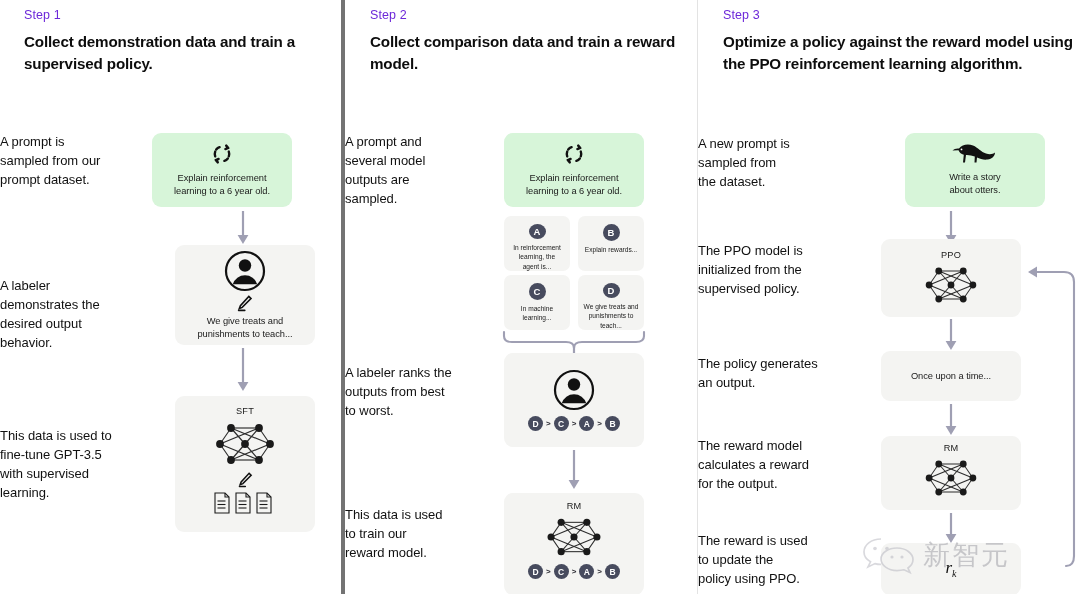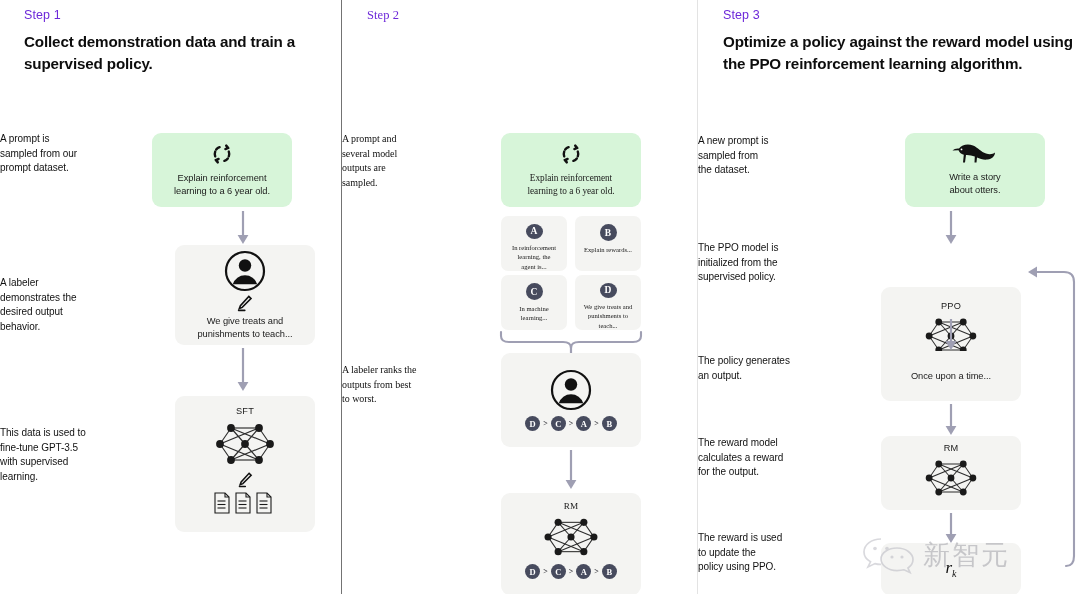--- a/index.html
+++ b/index.html
@@ -11,21 +11,21 @@
     overflow: hidden;
   }
   #root { position: relative; width: 1080px; height: 594px; display: flex; }
 
   .column {
     position: relative;
     height: 594px;
     padding: 8px 0 0 0;
   }
   .col1 { width: 341px; }
-  .col2 { width: 356px; border-left: 1px solid #737373; font-family: Liberation Serif, serif; }
+  .col2 { width: 356px; border-left: 4px solid #737373; }
   .col3 { width: 383px; border-left: 1px solid #e3e3e3; }
 
   .col-inner { position: relative; height: 100%; padding-left: 24px; }
   .col2 .col-inner, .col3 .col-inner { padding-left: 25px; }
 
   .step-label {
     font-size: 12.5px;
     color: #6d28d9;
     letter-spacing: .1px;
     margin-bottom: 9px;
@@ -34,21 +34,21 @@
     font-size: 15.2px;
     font-weight: bold;
     line-height: 1.42;
     letter-spacing: -.15px;
     color: #0d0d0d;
   }
 
   
   .desc {
     position: absolute;
-    font-size: 10px;
+    font-size: 13px;
     line-height: 1.47;
     color: #111111;
     letter-spacing: -.05px;
     white-space: pre-line;
   }
 
   
   .card {
     position: absolute;
     border-radius: 9px;
@@ -267,28 +267,33 @@
               </g>
           </svg>
         </span>
       </div>
     </div>
   </div>
 
   <div class="column col2">
     <div class="col-inner">
       <div class="step-label">Step 2</div>
+      <div class="step-title">Collect comparison data and
+train a reward model.</div>
 
       <div class="desc" style="left:0px; top:124px; width:175px;">A prompt and
 several model
 outputs are
 sampled.</div>
       <div class="desc" style="left:0px; top:355px; width:185px;">A labeler ranks the
 outputs from best
 to worst.</div>
+      <div class="desc" style="left:0px; top:497px; width:185px;">This data is used
+to train our
+reward model.</div>
 
       <div class="card green" style="left:510px; top:125px; width:140px; height:74px; transform:translateX(-351px);">
         <span>
           <svg width="24" height="24" viewBox="0 0 24 24" fill="none" stroke="#111" stroke-width="2.4" stroke-linecap="round">
             <path d="M6.2 7.6 A7 7 0 0 1 9.6 5.2"></path>
             <path d="M17.8 16.4 A7 7 0 0 1 14.4 18.8"></path>
             <path d="M5.2 14.4 A7 7 0 0 1 5.2 9.6"></path>
             <path d="M18.8 9.6 A7 7 0 0 1 18.8 14.4"></path>
             <path d="M16.2 3.6 L18.3 6.0 L15.4 7.1" fill="#111" stroke-linejoin="round"></path>
             <path d="M7.8 20.4 L5.7 18.0 L8.6 16.9" fill="#111" stroke-linejoin="round"></path>
@@ -431,21 +436,21 @@
 about otters.</div>
       </div>
 
       <div class="arrow" style="left:246px; top:203px;">
         <svg width="14" height="34" viewBox="0 0 14 34">
             <path d="M7 0 L7 25" stroke="#9f9fb3" stroke-width="2.2"></path>
             <path d="M1.6 24 L7 33 L12.4 24 Z" fill="#9f9fb3"></path>
           </svg>
       </div>
 
-      <div class="card" style="left:183px; top:231px; width:140px; height:78px; justify-content:flex-end; padding-top:8px;margin-top:48px;">
+      <div class="card" style="left:183px; top:231px; width:140px; height:78px; justify-content:center; padding-top:8px;">
         <div class="card-caption">PPO</div>
         <span>
           <svg width="56" height="42" viewBox="0 0 62 48">
             <g stroke="#2b2b2b" stroke-width="1.15" fill="none">
               <line x1="17" y1="8" x2="6" y2="24"></line>
                 <line x1="17" y1="8" x2="31" y2="24"></line>
                 <line x1="17" y1="8" x2="56" y2="24"></line>
               <line x1="45" y1="8" x2="6" y2="24"></line>
                 <line x1="45" y1="8" x2="31" y2="24"></line>
                 <line x1="45" y1="8" x2="56" y2="24"></line>

